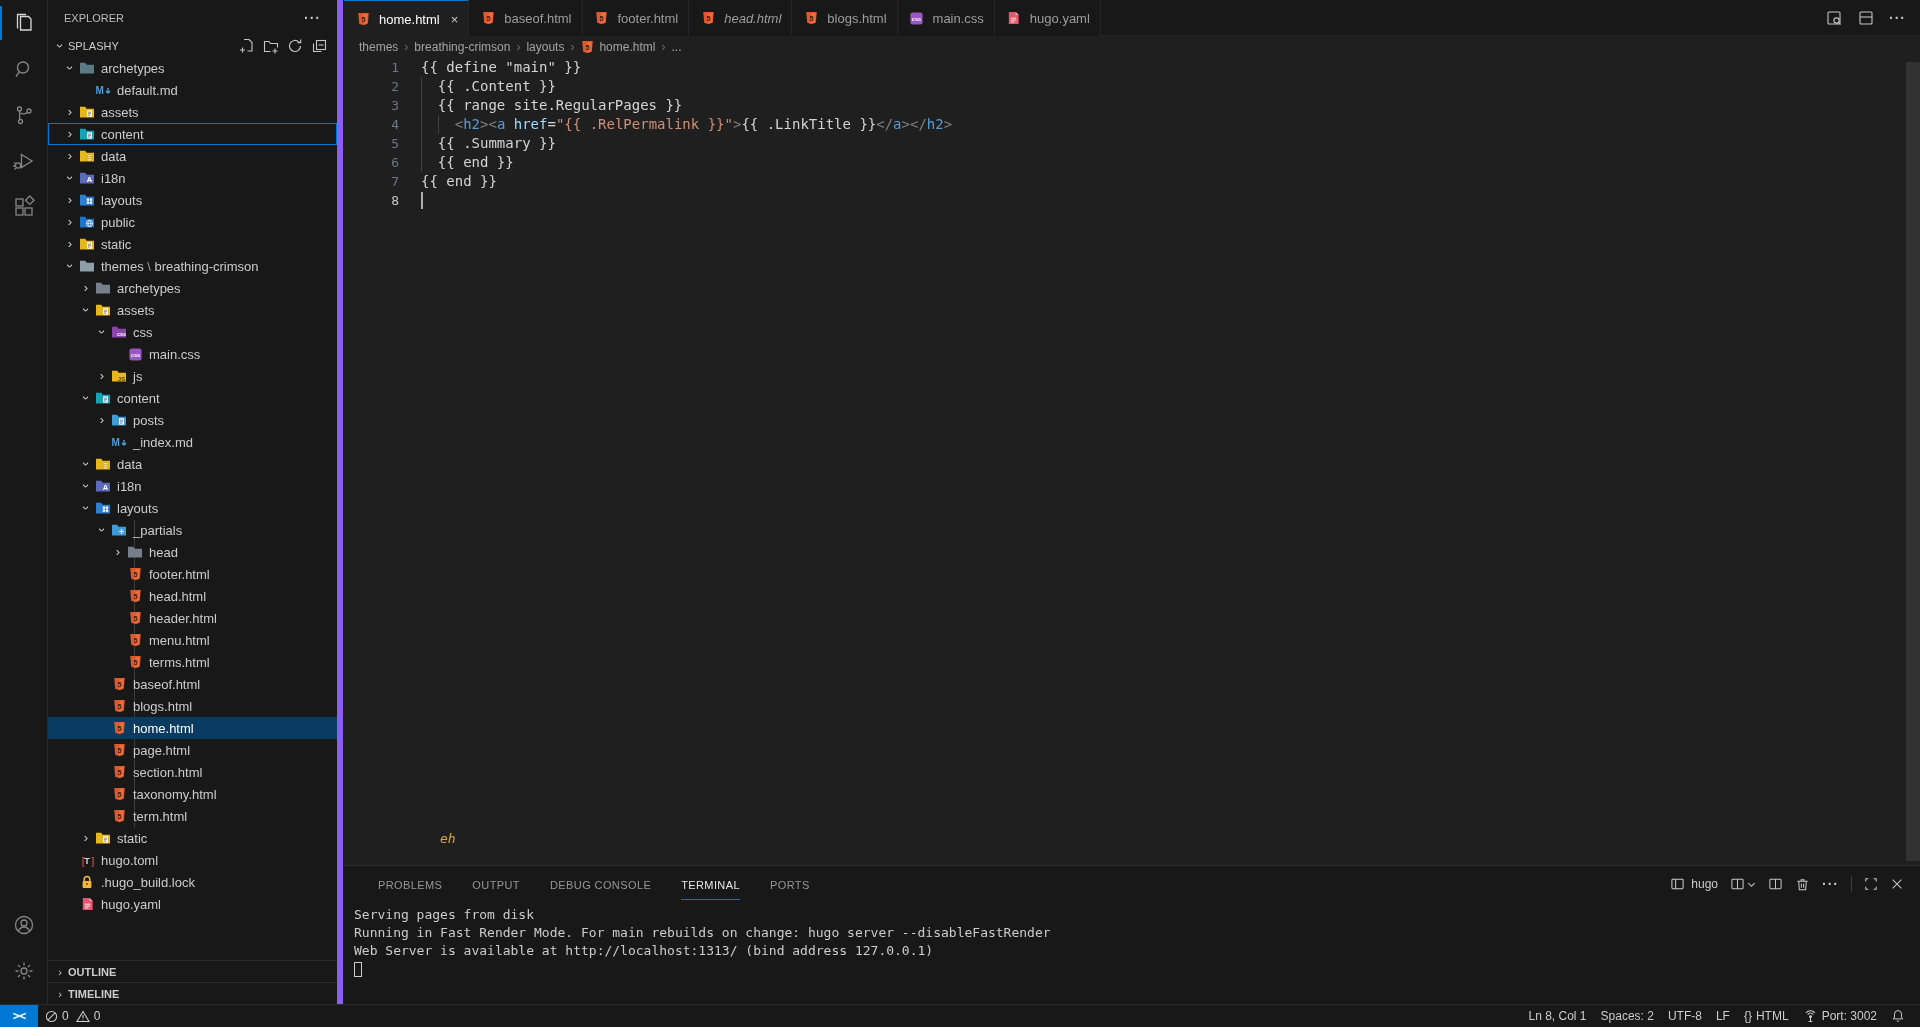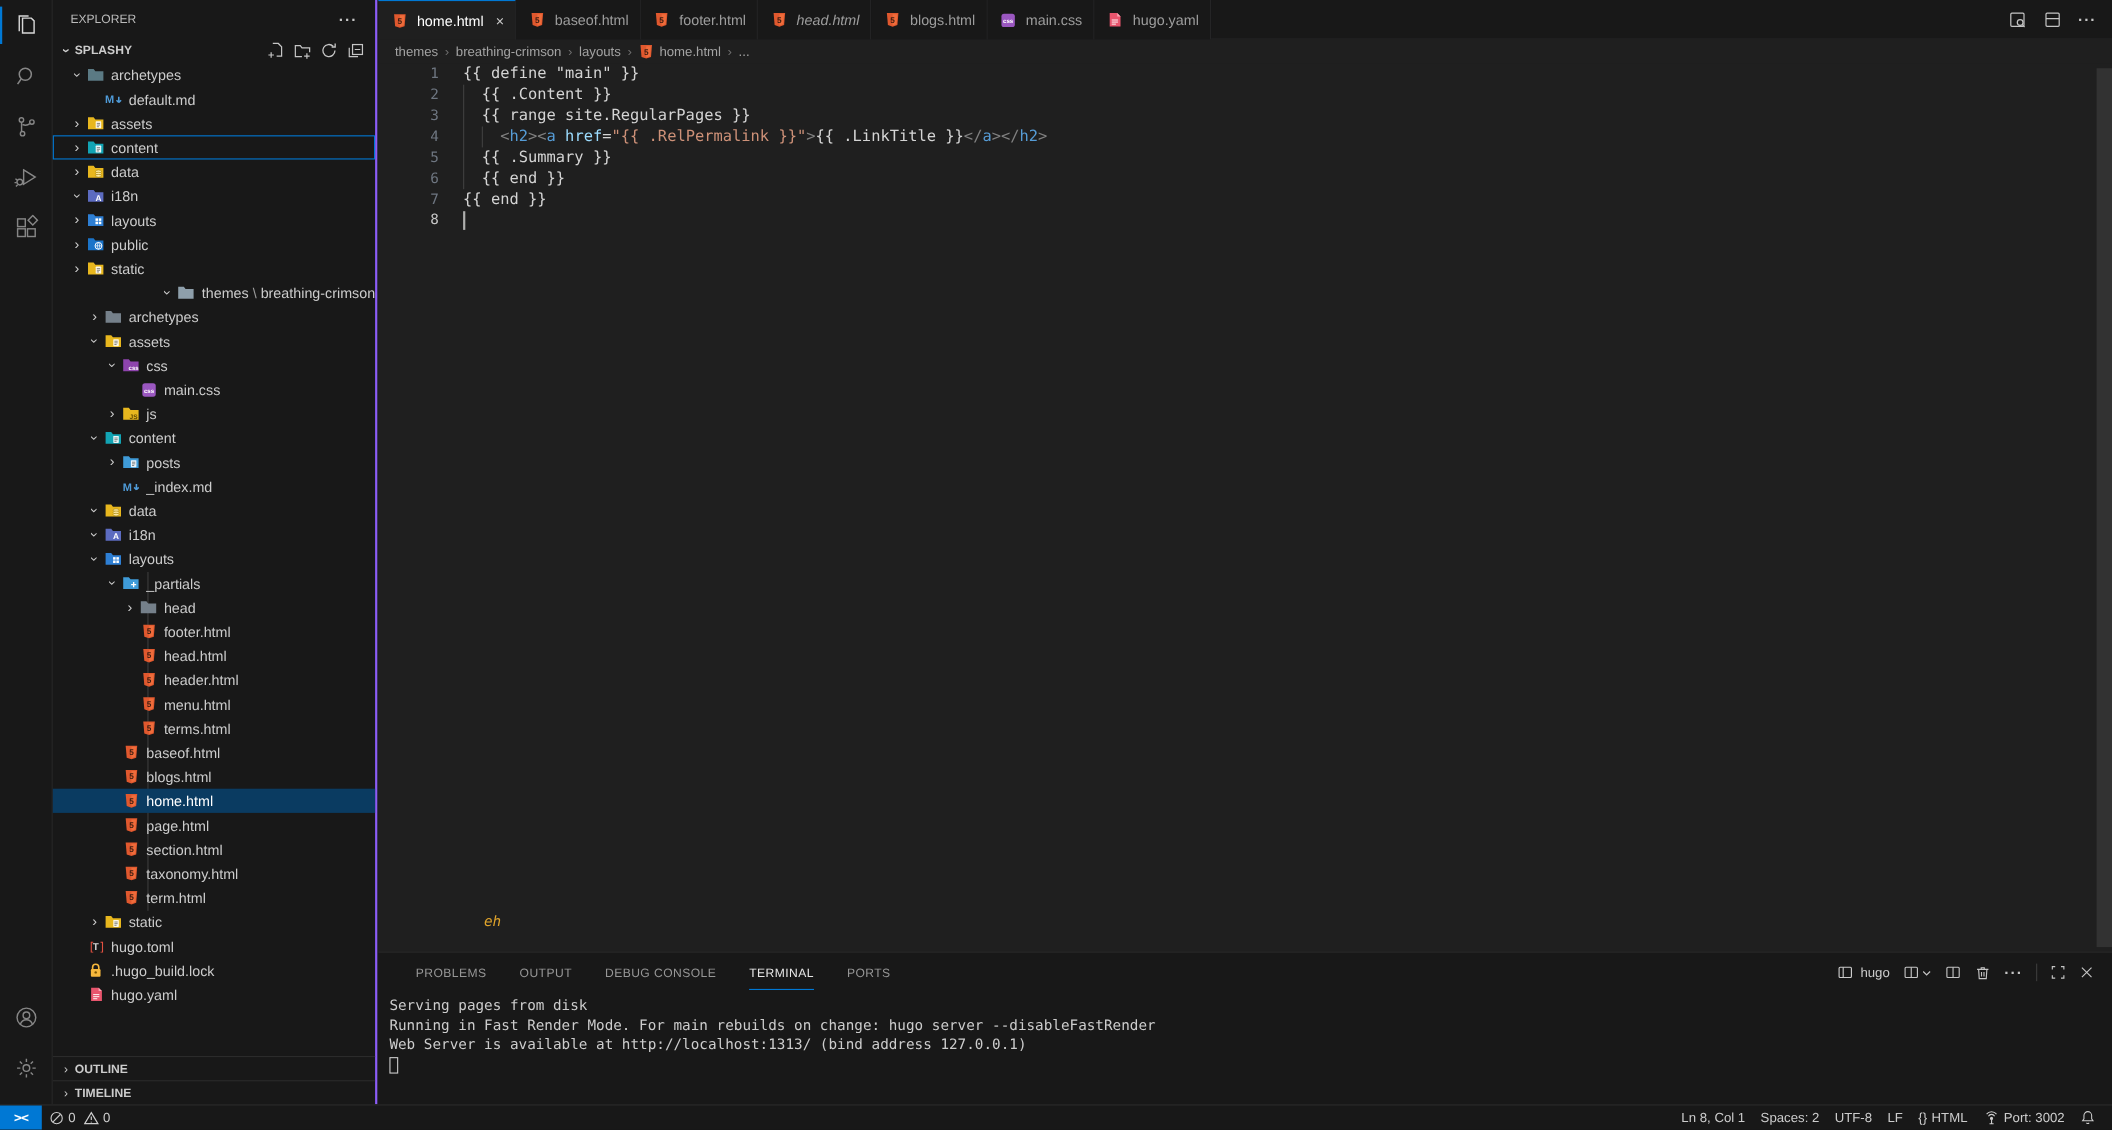--- a/index.html
+++ b/index.html
@@ -8,25 +8,25 @@
   .app { position:relative; width:1920px; height:1027px; background:#1f1f1f; overflow:hidden; color:#cccccc; }
 
   
   .activitybar { position:absolute; left:0; top:0; width:48px; bottom:23px; background:#181818; border-right:1px solid #2b2b2b; }
   .ab-item { position:relative; width:48px; height:46px; display:flex; align-items:center; justify-content:center; color:#868686; }
   .ab-item.active { color:#d7d7d7; }
   .ab-item.active::before { content:""; position:absolute; left:0; top:6px; bottom:6px; width:2px; background:#0078d4; }
   .ab-bottom { position:absolute; bottom:10px; left:0; width:48px; }
 
   
-  .sidebar { position:absolute; left:48px; top:0; width:295px; bottom:23px; background:#181818; border-right:2px solid #8b5cf6; }
+  .sidebar { position:absolute; left:48px; top:0; width:295px; bottom:23px; background:#181818; border-right:6px solid #8b5cf6; }
   .sidebar-title { height:35px; display:flex; align-items:center; padding:0 16px; font-size:11px; color:#bbbbbb; }
   .sidebar-title .spacer { flex:1; }
   .dots { color:#c5c5c5; font-size:14px; letter-spacing:1px; font-weight:bold; }
-  .section-header { height:22px; display:flex; align-items:center; font-size:11px; font-weight:700; color:#cccccc; padding-left:4px; }
+  .section-header { height:22px; display:flex; align-items:center; font-size:11px; font-weight:400; color:#cccccc; padding-left:4px; }
   .section-header .twist { width:16px; text-align:center; }
   .sh-actions { margin-left:auto; display:flex; gap:8px; padding-right:10px; }
   .sh-actions svg, .sh-actions span { color:#c5c5c5; }
 
   .tree { position:relative; font-size:13px; }
   .tree-guide { position:absolute; width:1px; background:#3c3c3c; }
   .row { position:relative; height:22px; display:flex; align-items:center; color:#cccccc; cursor:default; }
   .row.outlined { outline:1px solid #0078d4; outline-offset:-1px; }
   .row.selected { background:#0a3b61; color:#ffffff; }
   .twistie { width:16px; flex:none; text-align:center; font-size:13px; color:#cccccc; line-height:22px; }
@@ -275,21 +275,21 @@
           <span class="twistie ">›</span>
           <span class="ficon">
             <svg width="16" height="16" viewBox="0 0 16 16">
               <path d="M1 2.7h5.1l1.6 2H15v8.8H1z" fill="#e8b71e"></path>
               <rect x="8" y="6.3" width="5" height="6.4" rx="0.6" fill="#ffffff" opacity="0.9"></rect>
               <path d="M9 8.2h3M9 9.7h3M9 11.2h2" stroke="#666" stroke-width="0.7"></path>
             </svg>
           </span>
           <span class="rlabel">static</span>
         </div>
-        <div class="row" style="padding-left: 14px; justify-content: flex-end;">
+        <div class="row" style="padding-left: 14px;">
           <span class="twistie exp">›</span>
           <span class="ficon">
             <svg width="16" height="16" viewBox="0 0 16 16">
               <path d="M1 2.7h5.1l1.6 2H15v8.8H1z" fill="#8e9fab"></path>
             </svg>
           </span>
           <span class="rlabel">themes <span class="dim">\</span> breathing-crimson</span>
         </div>
         <div class="row" style="padding-left: 30px;">
           <span class="twistie ">›</span>

